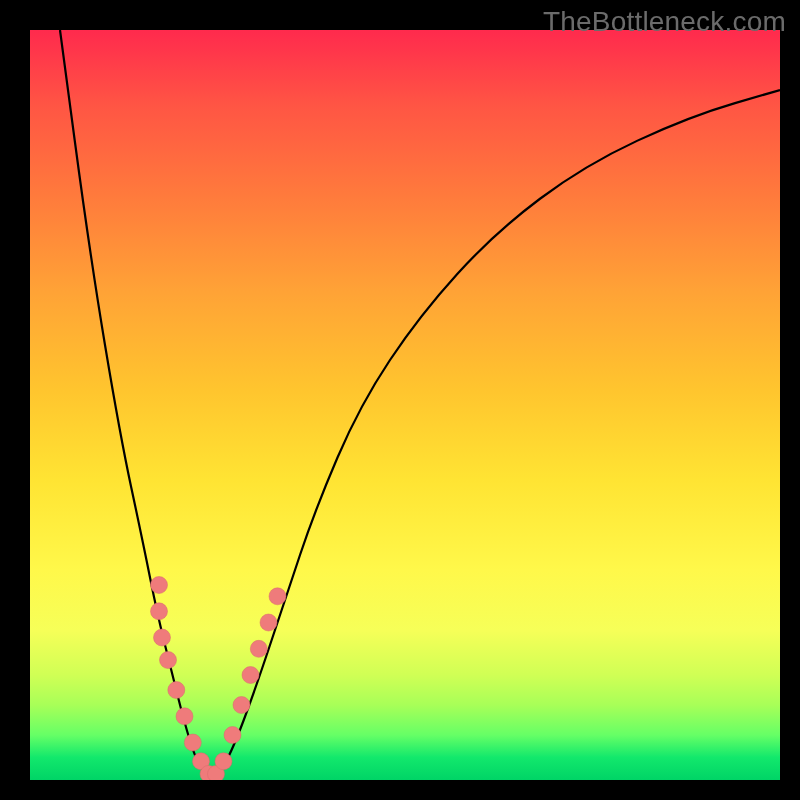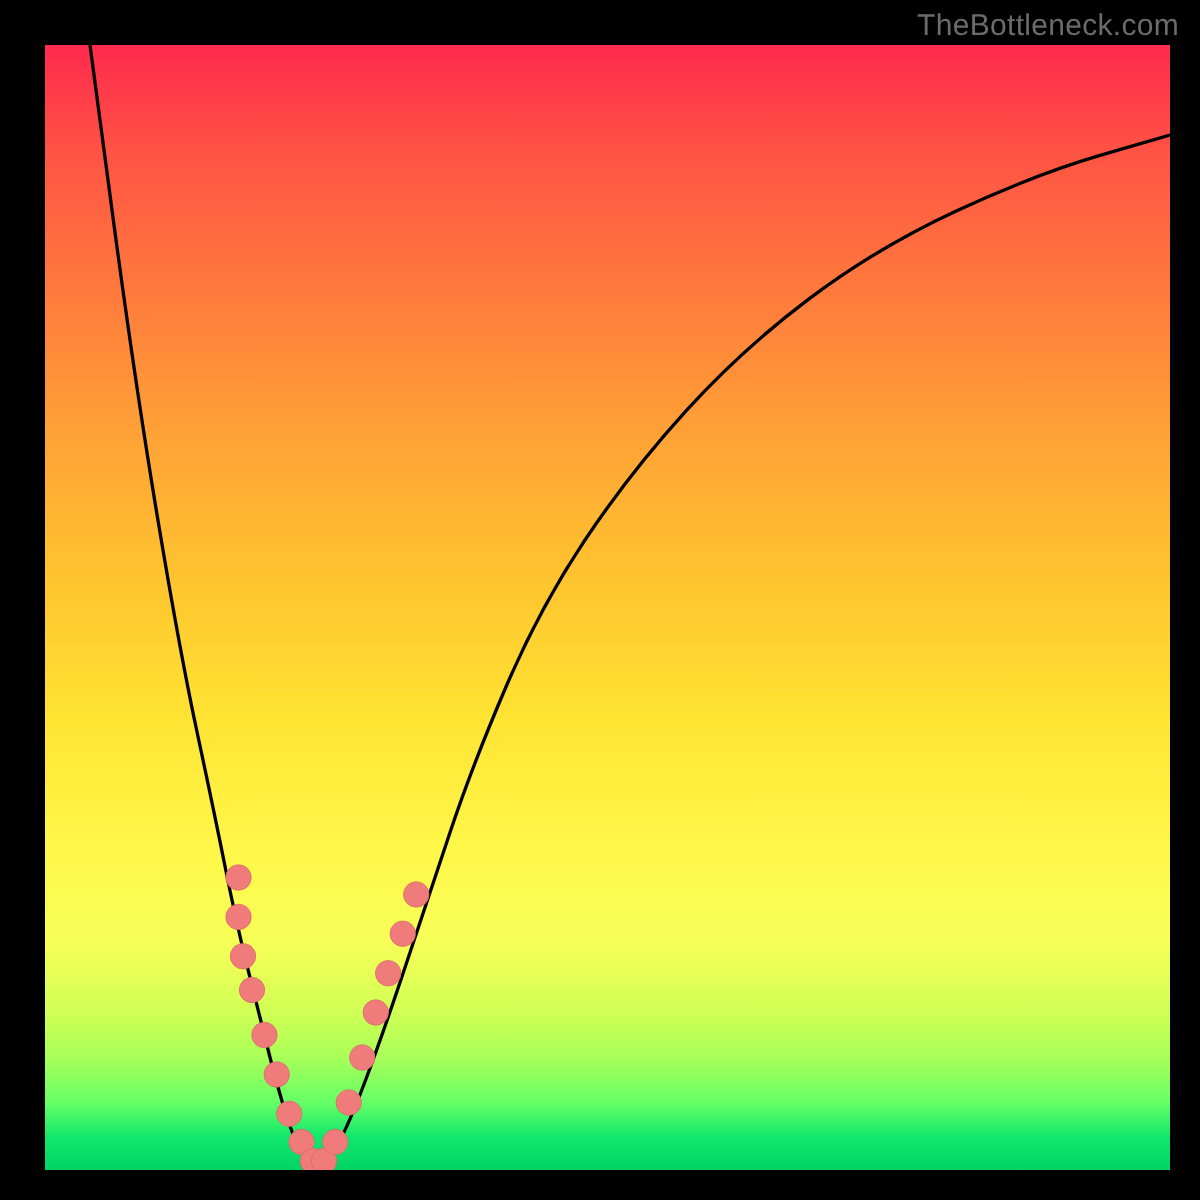--- a/index.html
+++ b/index.html
@@ -36,21 +36,21 @@
       #a8ff58 90%,
       #66ff66 94%,
       #12e86c 97%,
       #00d466 100%);
   }
   .watermark {
     position: absolute;
     top: 6px;
     right: 14px;
     color: #6b6b6b;
-    font-size: 20px;
+    font-size: 28px;
     font-weight: 500;
     letter-spacing: 0.2px;
     z-index: 5;
   }
   svg.curve {
     position: absolute;
     left: 0;
     top: 0;
     width: 750px;
     height: 750px;

